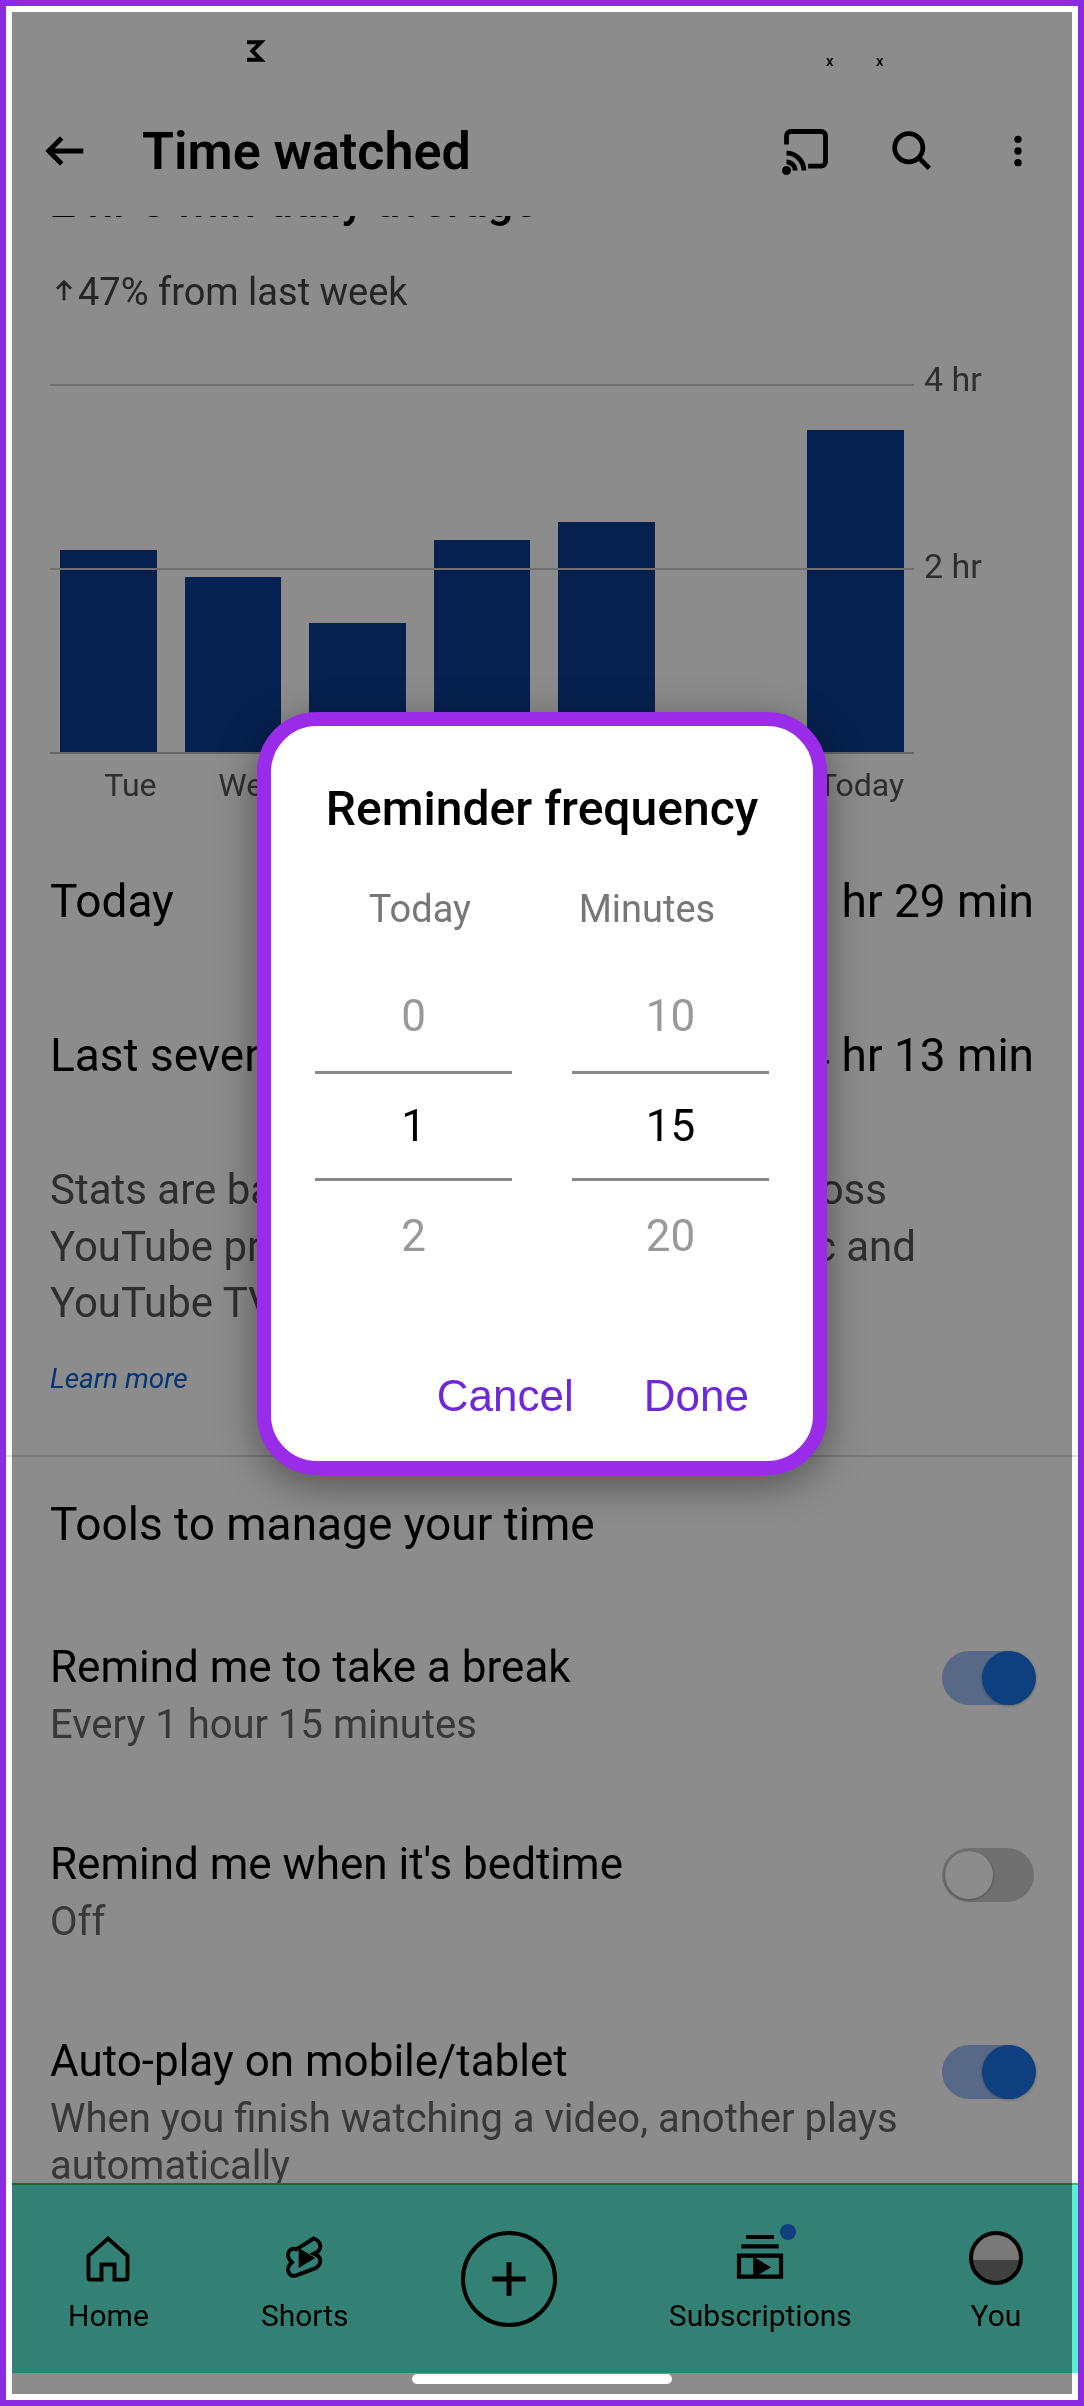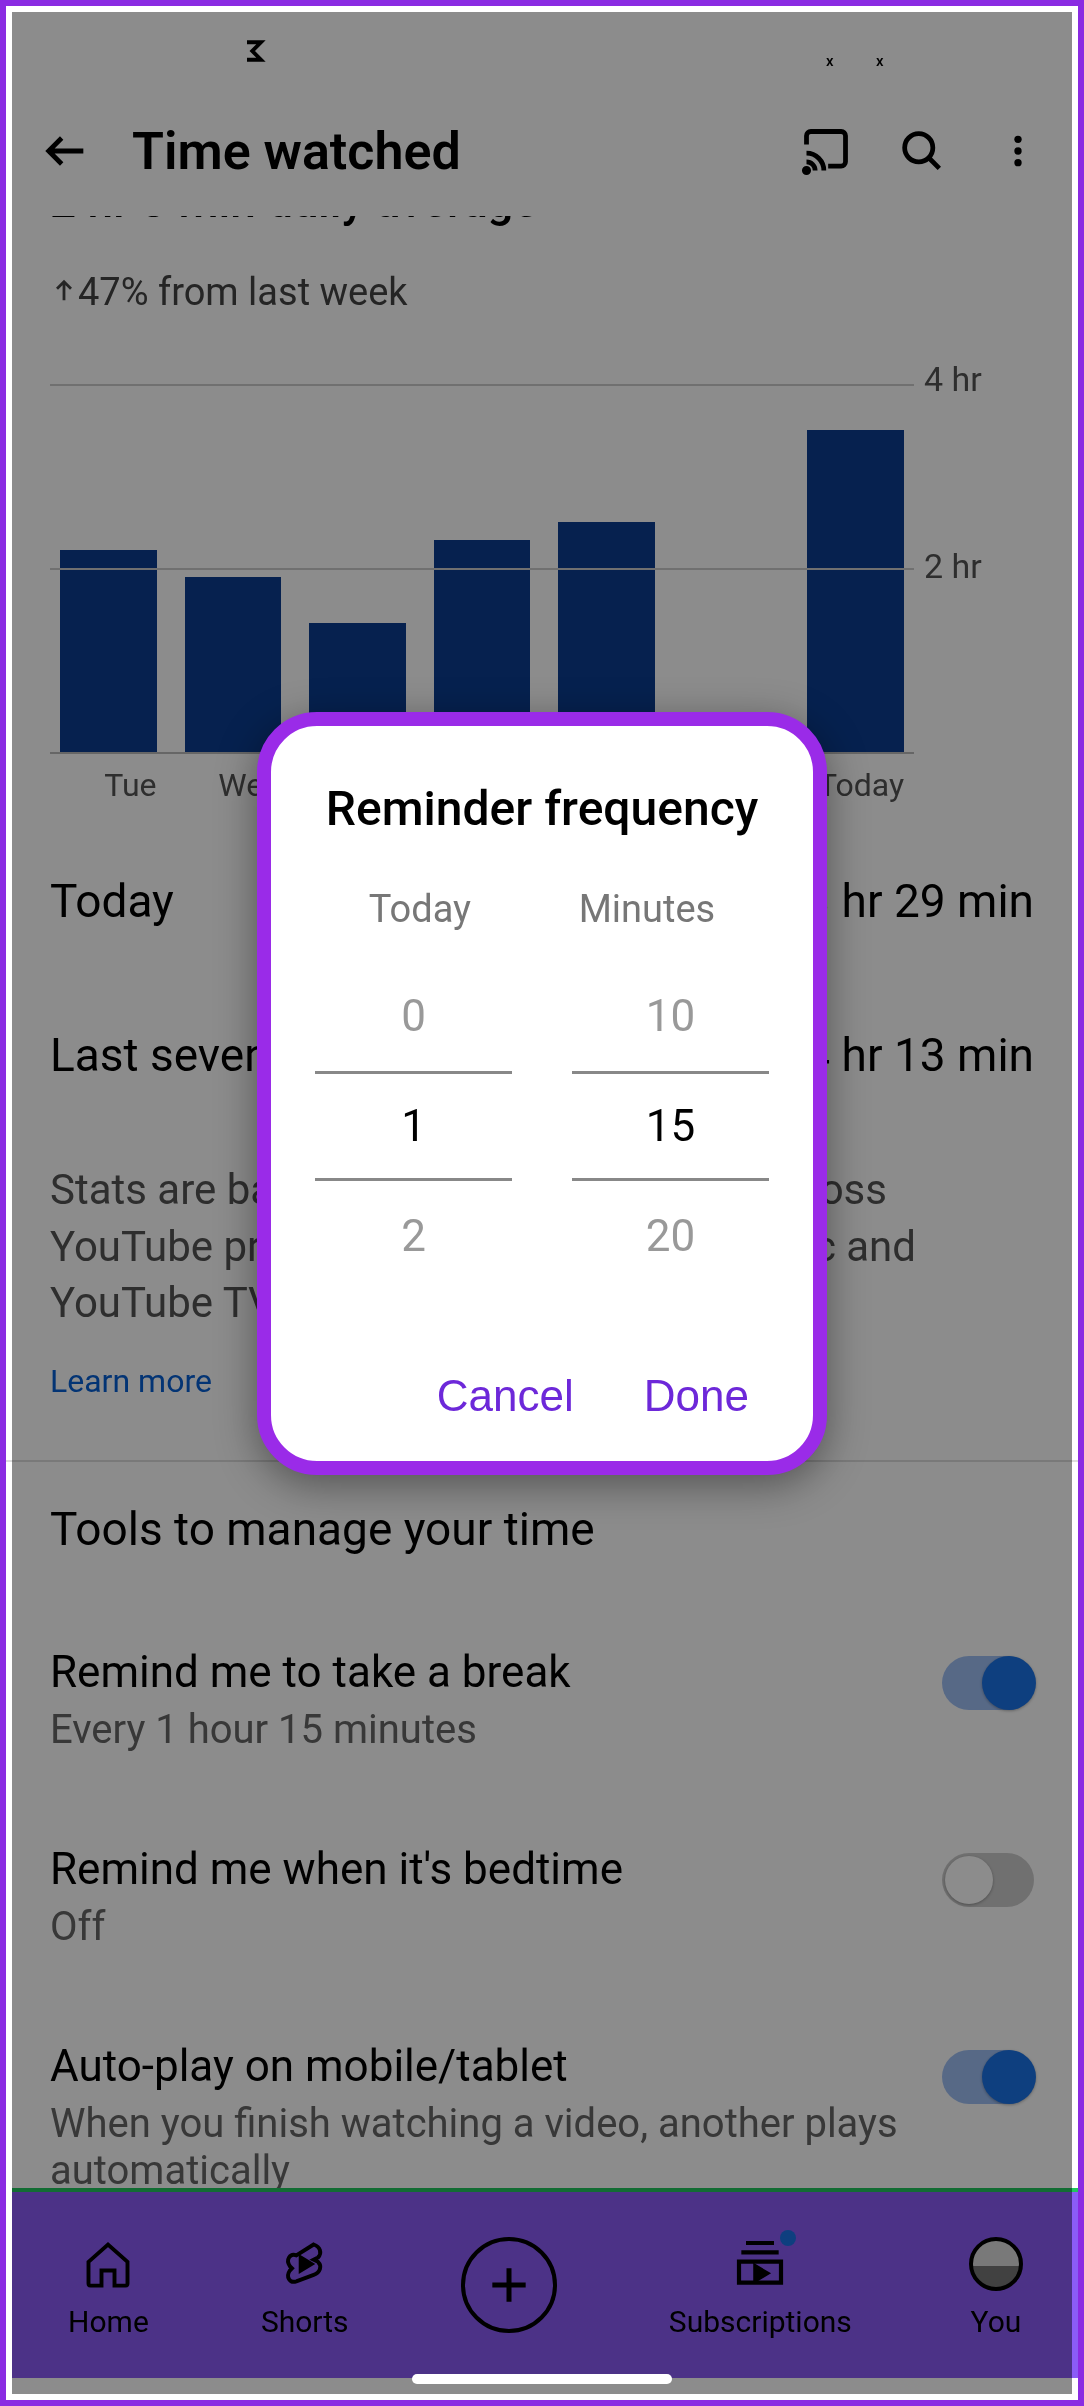--- a/index.html
+++ b/index.html
@@ -8,21 +8,21 @@
 
   
   .status-bar { height: 90px; display:flex; align-items:center; justify-content:space-between; padding: 0 40px; color:#fff; font-weight:500; }
   .status-left { display:flex; align-items:center; gap:20px; font-size:42px; }
   .status-right { display:flex; align-items:center; gap:14px; font-size:42px; }
   .sb-icon { display:inline-flex; align-items:center; justify-content:center; }
   .kbs { display:flex; flex-direction:column; align-items:center; line-height:0.9; font-size:22px; }
   .kbs .top { font-size:30px; }
 
   
-  .app-header { height: 110px; display:flex; align-items:center; padding: 0 30px; gap: 36px; }
+  .app-header { height: 110px; display:flex; align-items:center; padding: 0 30px; gap: 46px; }
   .app-header .title { font-size:52px; font-weight:600; flex:1; }
   .hicon { width:60px; height:60px; display:flex; align-items:center; justify-content:center; }
 
   
   .page { padding: 0 44px; }
   .cutoff { font-size:46px; margin-top:10px; height:50px; overflow:hidden; position:relative; }
   .cutoff-mask { position:absolute; top:-42px; font-weight:500; }
   .delta { display:flex; align-items:center; gap:0; font-size:38px; color:#444; margin-top:4px; }
 
   
@@ -31,35 +31,35 @@
   .grid-line { position:absolute; left:0; right:0; border-top:2px solid #ccc; }
   .y-label { position:absolute; right:0; width:110px; font-size:34px; color:#555; transform:translateY(-50%); }
   .bars { position:absolute; left:10px; right:10px; bottom:0; top:0; display:flex; align-items:flex-end; gap:28px; }
   .bar { flex:1; background:#0b3d91; }
   .x-labels { position:absolute; left:10px; right:130px; bottom:0; display:flex; gap:28px; }
   .x-labels span { flex:1; text-align:right; font-size:32px; color:#555; }
 
   .stat-row { display:flex; justify-content:space-between; align-items:center; font-size:46px; margin-top:70px; }
   .stat-row .val { font-weight:400; }
   .stat-note { font-size:42px; color:#555; margin-top:80px; line-height:1.35; }
-  .learn { color:#065fd4; font-size:32px; margin-top:30px; display:inline-block; }
+  .learn { color:#065fd4; font-size:28px; margin-top:30px; display:inline-block;font-style:italic; }
 
   .divider { height:2px; background:#ddd; margin:60px -44px 0 -44px; }
   .section-title { font-size:46px; margin-top:40px; }
 
   .setting { margin-top:90px; display:flex; align-items:flex-start; justify-content:space-between; gap:40px; }
   .setting .txt .t { font-size:44px; }
   .setting .txt .s { font-size:40px; color:#666; margin-top:8px; }
   .switch { width:92px; height:54px; border-radius:30px; background:#ccc; position:relative; flex-shrink:0; margin-top:10px; }
   .switch .knob { width:48px; height:48px; border-radius:50%; background:#fff; position:absolute; top:3px; left:3px; box-shadow:0 1px 3px rgba(0,0,0,.3); }
   .switch.on { background:#9fc0f5; }
   .switch.on .knob { left:auto; right:-2px; background:#1a73e8; width:54px; height:54px; top:0; }
 
   
-  .bottom-nav { position:absolute; left:6px; right:6px; bottom:6px; height:190px; background:#8b5cf6; border-top:4px solid #22c55e; display:flex; align-items:center; justify-content:space-around; }
+  .bottom-nav { position:absolute; left:6px; right:6px; bottom:6px; height:190px; background:#5eead4; border-top:2px solid #22c55e; display:flex; align-items:center; justify-content:space-around; }
   .nav-item { display:flex; flex-direction:column; align-items:center; gap:8px; font-size:30px; color:#000; }
   .nav-icon { width:64px; height:64px; display:flex; align-items:center; justify-content:center; }
   .nav-create { width:96px; height:96px; border:4px solid #000; border-radius:50%; display:flex; align-items:center; justify-content:center; font-size:60px; }
   .home-indicator { position:absolute; bottom:16px; left:50%; transform:translateX(-50%); width:260px; height:10px; border-radius:6px; background:#fff; }
 
   
   .dim { position:absolute; inset:6px; background:rgba(0,0,0,.45); }
 
   
   .dialog { position:absolute; left:50%; top:706px; transform:translateX(-50%); width:570px; background:#fff; border-radius:60px; border:14px solid #9a2be8; padding:54px 44px 40px 44px; box-shadow:0 10px 40px rgba(0,0,0,.4); }

